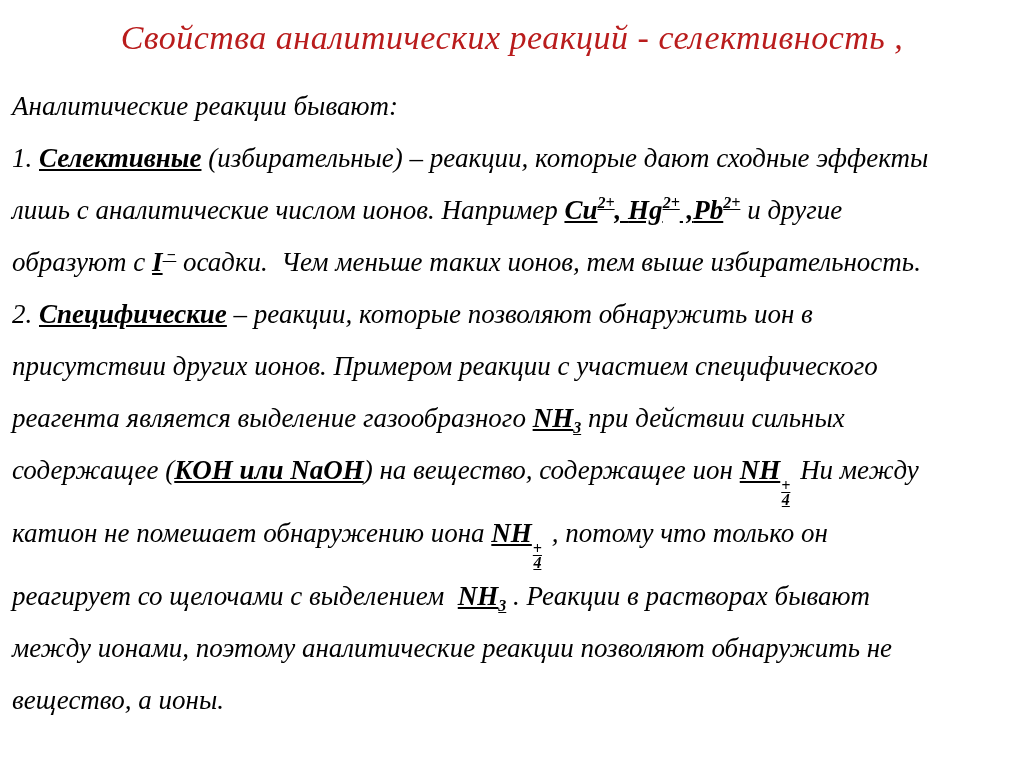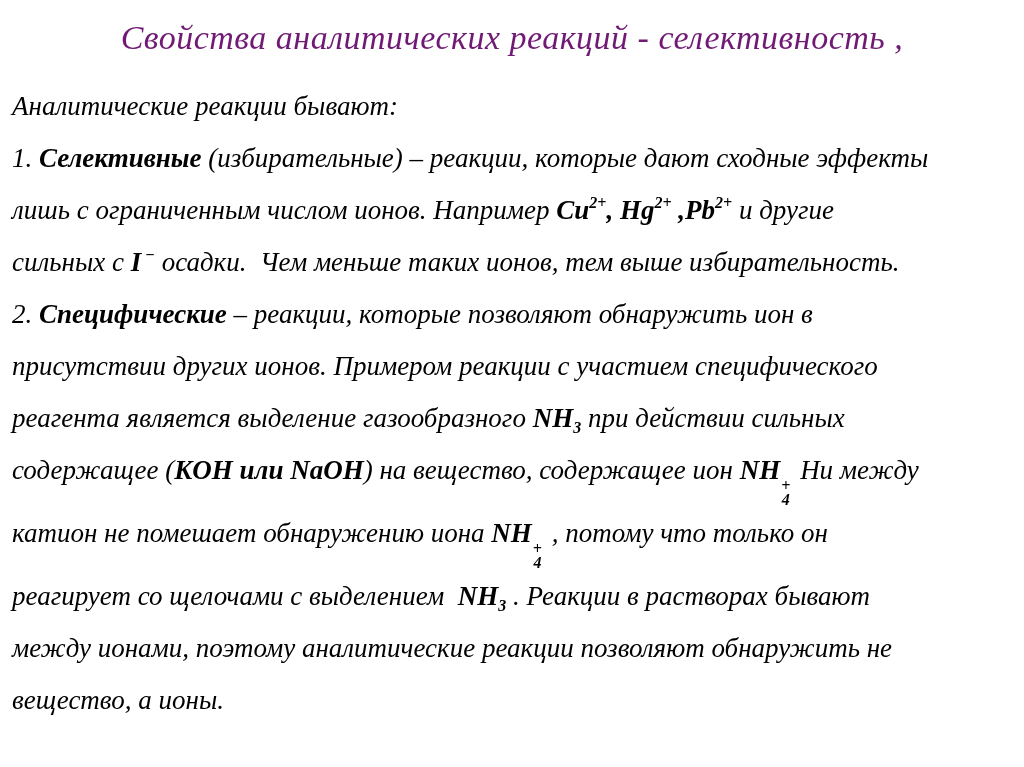--- a/index.html
+++ b/index.html
@@ -23,21 +23,21 @@
   .body-block {
     margin-top: 18px;
     padding-left: 12px;
     padding-right: 8px;
     font-size: 27px;
   }
   .line {
     line-height: 52px;
     white-space: pre;
   }
-  .b { font-weight: bold; }
+  .b { font-weight: bold; text-decoration: underline; }
   sup {
     font-size: 16px;
     line-height: 0;
     position: relative;
     top: -1px;
     vertical-align: super;
   }
   sub {
     font-size: 16px;
     line-height: 0;
@@ -54,28 +54,28 @@
     line-height: 14px;
     font-weight: bold;
     margin-left: 1px;
     margin-right: 3px;
   }
 </style>
 </head>
 <body>
 
 <div class="slide" style="background: rgb(255, 255, 255);">
-  <div class="title-block" style="color: #701a75;">
+  <div class="title-block" style="color: #b91c1c;">
     <div>Свойства аналитических реакций - селективность ,</div>
   </div>
   <div class="body-block" style="color: rgb(0, 0, 0);">
       <div class="line"><span>Аналитические реакции бывают:</span></div>
       <div class="line"><span>1. </span><span class="b">Селективные</span><span> (избирательные) – реакции, которые дают сходные эффекты</span></div>
-      <div class="line"><span>лишь с ограниченным числом ионов. Например </span><span class="b">Cu</span><sup class="b">2+</sup><span class="b">, </span><span class="b">Hg</span><sup class="b">2+</sup><span class="b"> ,</span><span class="b">Pb</span><sup class="b">2+</sup><span> и другие</span></div>
-      <div class="line"><span>сильных с </span><span class="b">I</span><sup class="b"> −</sup><span> осадки.  Чем меньше таких ионов, тем выше избирательность.</span></div>
+      <div class="line"><span>лишь с аналитические числом ионов. Например </span><span class="b">Cu</span><sup class="b">2+</sup><span class="b">, </span><span class="b">Hg</span><sup class="b">2+</sup><span class="b"> ,</span><span class="b">Pb</span><sup class="b">2+</sup><span> и другие</span></div>
+      <div class="line"><span>образуют с </span><span class="b">I</span><sup class="b"> −</sup><span> осадки.  Чем меньше таких ионов, тем выше избирательность.</span></div>
       <div class="line"><span>2. </span><span class="b">Специфические</span><span> – реакции, которые позволяют обнаружить ион в</span></div>
       <div class="line"><span>присутствии других ионов. Примером реакции с участием специфического</span></div>
       <div class="line"><span>реагента является выделение газообразного </span><span class="b">NH</span><sub class="b">3</sub><span> при действии сильных</span></div>
       <div class="line"><span>содержащее (</span><span class="b">KOH или NaOH</span><span>) на вещество, содержащее ион </span><span class="b">NH</span><span class="stack b"><span>+</span><span>4</span></span><span> Ни между</span></div>
       <div class="line"><span>катион не помешает обнаружению иона </span><span class="b">NH</span><span class="stack b"><span>+</span><span>4</span></span><span> , потому что только он</span></div>
       <div class="line"><span>реагирует со щелочами с выделением  </span><span class="b">NH</span><sub class="b">3</sub><span> . Реакции в растворах бывают</span></div>
       <div class="line"><span>между ионами, поэтому аналитические реакции позволяют обнаружить не</span></div>
       <div class="line"><span>вещество, а ионы.</span></div>
     </div>
 </div>

